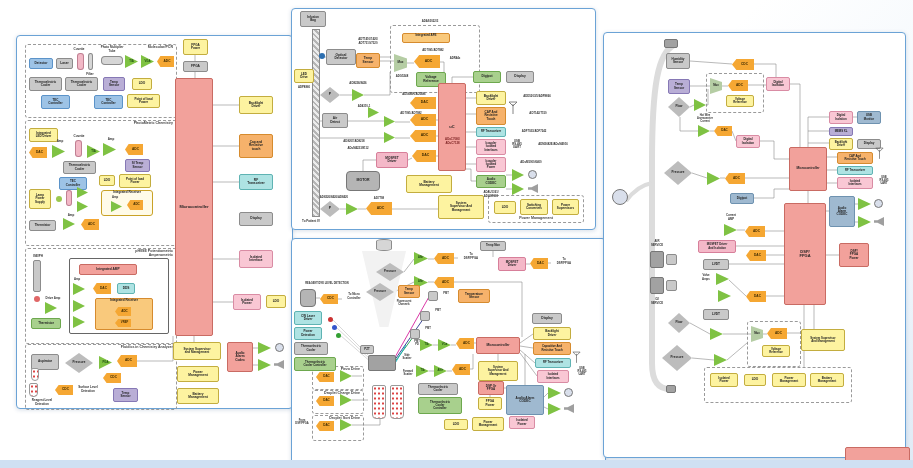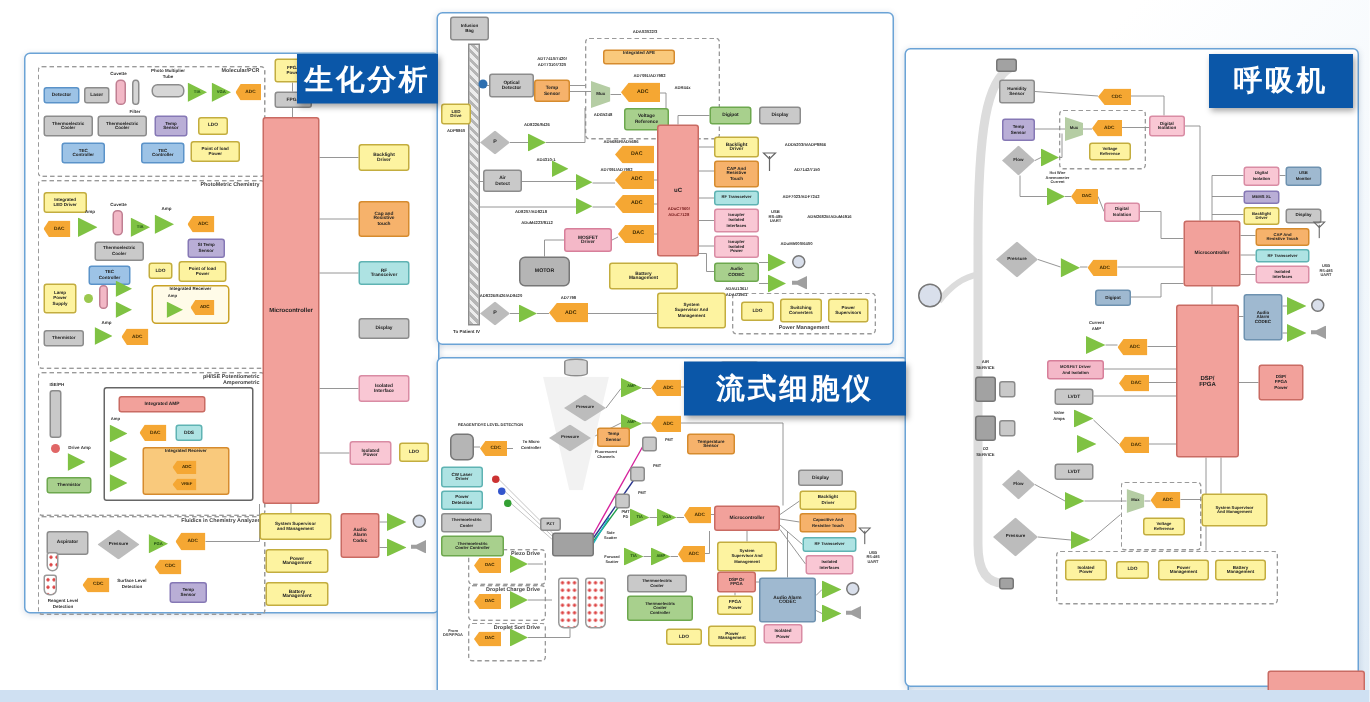--- a/index.html
+++ b/index.html
@@ -53,21 +53,20 @@
   .obox{background:#fff;border:0.8px solid #666;border-radius:2px;z-index:1;}
   .ybox{background:#fffbe8;border:1px solid #c9a227;border-radius:3px;align-items:flex-start;z-index:1;}
   .orangebox{background:#f9c97c;border:1px solid #d68b2e;align-items:flex-start;z-index:1;}
   .dot{border:none;border-radius:50%;}
 </style>
 </head>
 <body>
 
 <div class="stage">
   <section class="panel" style="left: 16px; top: 35px; width: 275px; height: 372px;">
-    <div class="banner" style="left: 181px; top: 0px; width: 94px; height: 33px; font-size: 19px; background: rgb(11, 87, 168);">生化分析</div>
   <svg class="lines" width="275" height="372" viewBox="0 0 275 372">
         <line x1="178" y1="19" x2="178" y2="25" stroke="#8a8a8a" stroke-width="0.6"></line>
         <line x1="178" y1="36" x2="178" y2="42" stroke="#8a8a8a" stroke-width="0.6"></line>
         <line x1="196" y1="69" x2="222" y2="69" stroke="#8a8a8a" stroke-width="0.6"></line>
         <line x1="196" y1="110" x2="222" y2="110" stroke="#8a8a8a" stroke-width="0.6"></line>
         <line x1="196" y1="146" x2="222" y2="146" stroke="#8a8a8a" stroke-width="0.6"></line>
         <line x1="196" y1="223" x2="222" y2="223" stroke="#8a8a8a" stroke-width="0.6"></line>
         <line x1="196" y1="266" x2="216" y2="266" stroke="#8a8a8a" stroke-width="0.6"></line>
         <line x1="177" y1="300" x2="177" y2="306" stroke="#8a8a8a" stroke-width="0.6"></line>
         <line x1="236" y1="312" x2="241" y2="312" stroke="#8a8a8a" stroke-width="0.6"></line>
@@ -343,21 +342,20 @@
       <div class="node tri" style="left: 220px; top: 174px; width: 12px; height: 12px; font-size: 3.5px;"></div>
       <div class="node horn" style="left: 236px; top: 175px; width: 10px; height: 9px; font-size: 3.5px;"></div>
       <div class="node yellow" style="left: 202px; top: 192px; width: 22px; height: 13px; font-size: 3.2px;">LDO</div>
       <div class="node yellow" style="left: 228px; top: 190px; width: 28px; height: 16px; font-size: 3px;">Switching
 Converters</div>
       <div class="node yellow" style="left: 260px; top: 190px; width: 27px; height: 16px; font-size: 3px;">Power
 Supervisors</div>
       <div class="node txt" style="left: 2px; top: 210px; width: 34px; height: 5px; font-size: 3px;">To Patient IV</div>
     </section>
   <section class="panel" style="left: 291px; top: 238px; width: 313px; height: 224px;">
-    <div class="banner" style="left: 164px; top: 2px; width: 148px; height: 36px; font-size: 19px; background: rgb(11, 87, 168);">流式细胞仪</div>
   <svg class="lines" width="313" height="224" viewBox="0 0 313 224">
         <line x1="102" y1="120" x2="138" y2="56" stroke="#d6219c" stroke-width="0.9"></line>
         <line x1="102" y1="122" x2="134" y2="76" stroke="#28348f" stroke-width="0.9"></line>
         <line x1="102" y1="124" x2="124" y2="94" stroke="#1e9e4a" stroke-width="0.9"></line>
         <line x1="102" y1="126" x2="114" y2="106" stroke="#18b3c4" stroke-width="0.9"></line>
         <line x1="40" y1="80" x2="80" y2="120" stroke="#b0b0b0" stroke-width="0.5"></line>
         <line x1="44" y1="88" x2="80" y2="122" stroke="#b0b0b0" stroke-width="0.5"></line>
         <line x1="48" y1="96" x2="80" y2="124" stroke="#b0b0b0" stroke-width="0.5"></line>
         <line x1="112" y1="33" x2="122" y2="20" stroke="#8a8a8a" stroke-width="0.6"></line>
         <line x1="102" y1="53" x2="122" y2="43" stroke="#8a8a8a" stroke-width="0.6"></line>
@@ -504,21 +502,20 @@
 FPGA</div>
       <div class="node yellow" style="left: 186px; top: 158px; width: 24px; height: 13px; font-size: 3px;">FPGA
 Power</div>
       <div class="node yellow" style="left: 152px; top: 180px; width: 24px; height: 11px; font-size: 3.2px;">LDO</div>
       <div class="node yellow" style="left: 180px; top: 178px; width: 32px; height: 14px; font-size: 3px;">Power
 Management</div>
       <div class="node lpink" style="left: 217px; top: 177px; width: 26px; height: 13px; font-size: 3px;">Isolated
 Power</div>
     </section>
   <section class="panel" style="left: 603px; top: 32px; width: 301px; height: 424px;">
-    <div class="banner" style="left: 202px; top: 3px; width: 96px; height: 36px; font-size: 19px; background: rgb(11, 87, 168);">呼吸机</div>
   <svg class="lines" width="301" height="424" viewBox="0 0 301 424">
         <path d="M70,12 C54,20 48,52 48,130 L48,330 C48,348 54,356 66,356" fill="none" stroke="#dcdcdc" stroke-width="6"></path>
         <path d="M48,150 C36,152 28,160 22,168" fill="none" stroke="#dcdcdc" stroke-width="4"></path>
         <line x1="86" y1="28" x2="128" y2="31" stroke="#8a8a8a" stroke-width="0.6"></line>
         <line x1="150" y1="31" x2="172" y2="31" stroke="#8a8a8a" stroke-width="0.6"></line>
         <line x1="172" y1="31" x2="172" y2="44" stroke="#8a8a8a" stroke-width="0.6"></line>
         <line x1="86" y1="53" x2="106" y2="53" stroke="#8a8a8a" stroke-width="0.6"></line>
         <line x1="118" y1="53" x2="124" y2="53" stroke="#8a8a8a" stroke-width="0.6"></line>
         <line x1="144" y1="52" x2="162" y2="52" stroke="#8a8a8a" stroke-width="0.6"></line>
         <line x1="186" y1="51" x2="196" y2="51" stroke="#8a8a8a" stroke-width="0.6"></line>

